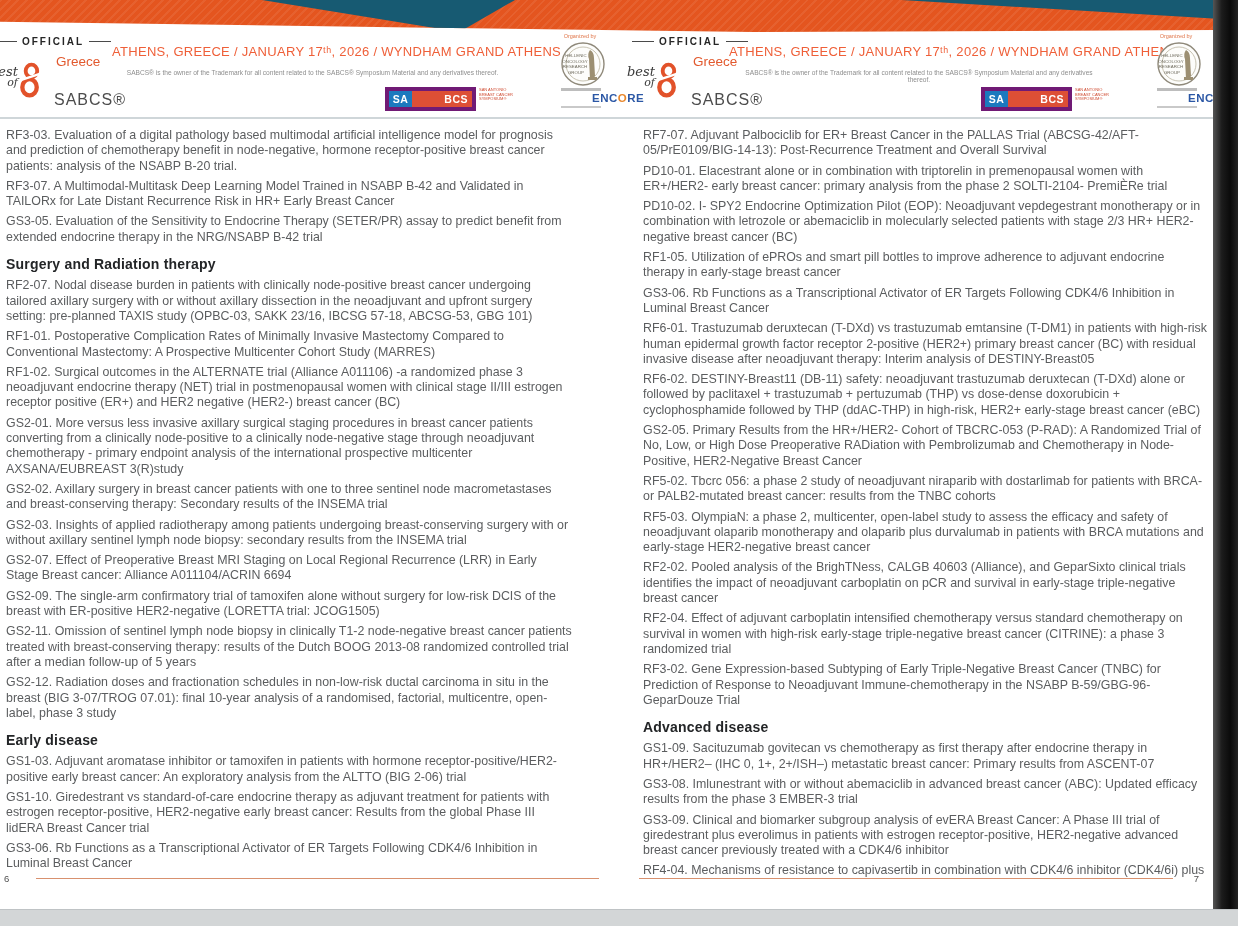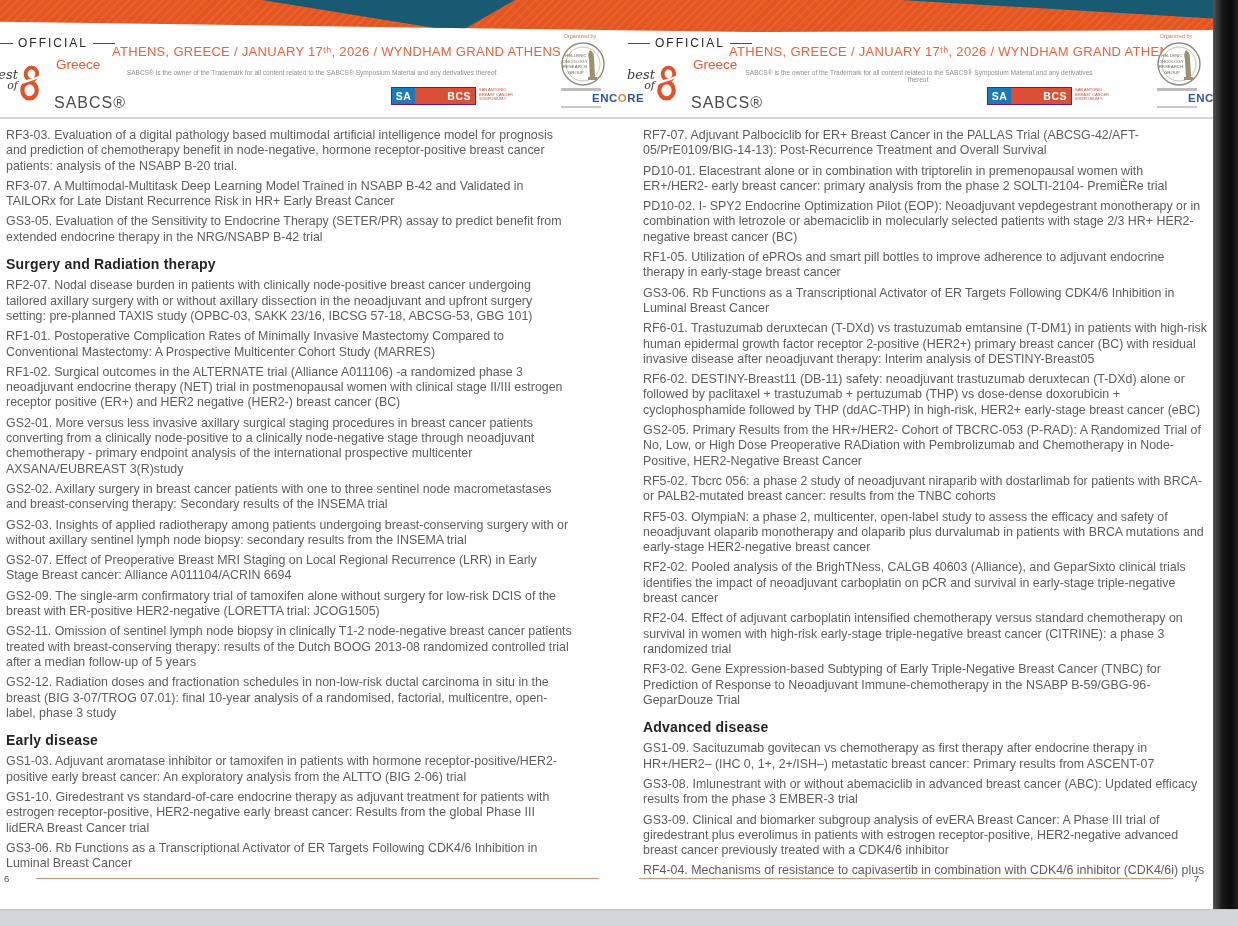--- a/index.html
+++ b/index.html
@@ -27,37 +27,37 @@
   #page-left{left:0;width:617px;}
   #page-right{left:617px;width:596px;}
   .header-rule{position:absolute;top:117px;left:0;right:0;height:2px;background:#cfd6d9;}
   
   .page-header{position:absolute;top:32px;left:0;right:0;height:86px;}
   .logo-block{position:absolute;top:4px;width:136px;}
   #page-left .logo-block{left:-10px;}
   #page-right .logo-block{left:10px;}
   .official-row{display:flex;align-items:center;gap:5px;justify-content:center;width:126px;}
   .official-row .dash{flex:0 0 22px;height:1px;background:#4a4a4a;}
-  .official-text{font-size:12px;font-weight:normal;letter-spacing:2px;color:#262626;}
+  .official-text{font-size:10px;font-weight:bold;letter-spacing:2px;color:#262626;}
   .logo-main{display:flex;align-items:flex-start;margin-top:1px;}
   .bestof{font-family:"DejaVu Serif","Liberation Serif",serif;font-style:italic;
     color:#3b3b3b;font-size:13px;line-height:11px;margin-top:18px;text-align:right;width:30px;}
   .bestof .of{font-size:11px;}
   .logo-right{margin-left:2px;}
   .greece-text{color:#e2592e;font-size:13.5px;margin:6px 0 0 12px;}
   .sabcs-text{color:#4c4c4c;font-size:16px;letter-spacing:1px;margin:22px 0 0 10px;font-weight:500;}
   .header-title{position:absolute;left:112px;right:104px;top:12px;text-align:center;
     color:#ef5f38;font-size:13px;letter-spacing:.3px;white-space:nowrap;}
   .header-disclaimer{position:absolute;left:120px;right:112px;top:37px;text-align:center;
     color:#8e8e8e;font-size:6.6px;}
   .organized-by{position:absolute;right:12px;top:1px;width:50px;text-align:center;
     color:#e0764a;font-size:5.5px;}
   .seal{position:absolute;right:10px;top:8px;width:48px;height:48px;}
   .sabcs-badge-wrap{position:absolute;right:98px;top:55px;display:flex;align-items:flex-start;}
-  .sabcs-badge{display:flex;border:1px solid #701a75;background:#fff;justify-content:space-between;}
+  .sabcs-badge{display:flex;border:4px solid #701a75;background:#fff;justify-content:space-between;}
   .badge-sa,.badge-bcs{color:#fff;font-weight:bold;font-size:10.5px;padding:2px 4px;letter-spacing:.5px;}
   .badge-sa{background:#1b79be;}
   .badge-bcs{background:#dd4f35;padding-left:32px;}
   .badge-tagline{font-size:4px;line-height:1.15;color:#cf4a30;width:40px;margin-left:3px;margin-top:1px;}
   .encore{position:absolute;right:10px;top:56px;width:52px;text-align:center;}
   .encore .tiny-bar{height:3px;background:#bdbdbd;margin:0 6px 2px;}
   .encore .tiny-bar.bottom{margin-top:2px;height:2px;background:#c9c9c9;}
   .encore-text{font-size:11.5px;font-weight:bold;color:#2b57a5;letter-spacing:.5px;line-height:11px;margin-left:37px;}
   .encore-o{color:#e8872c;}
   

